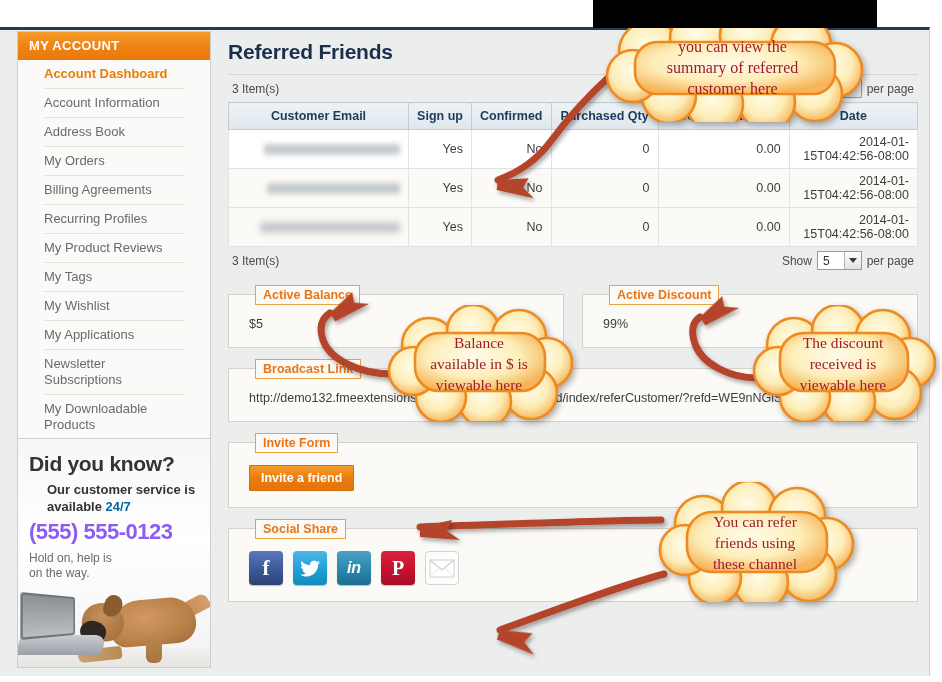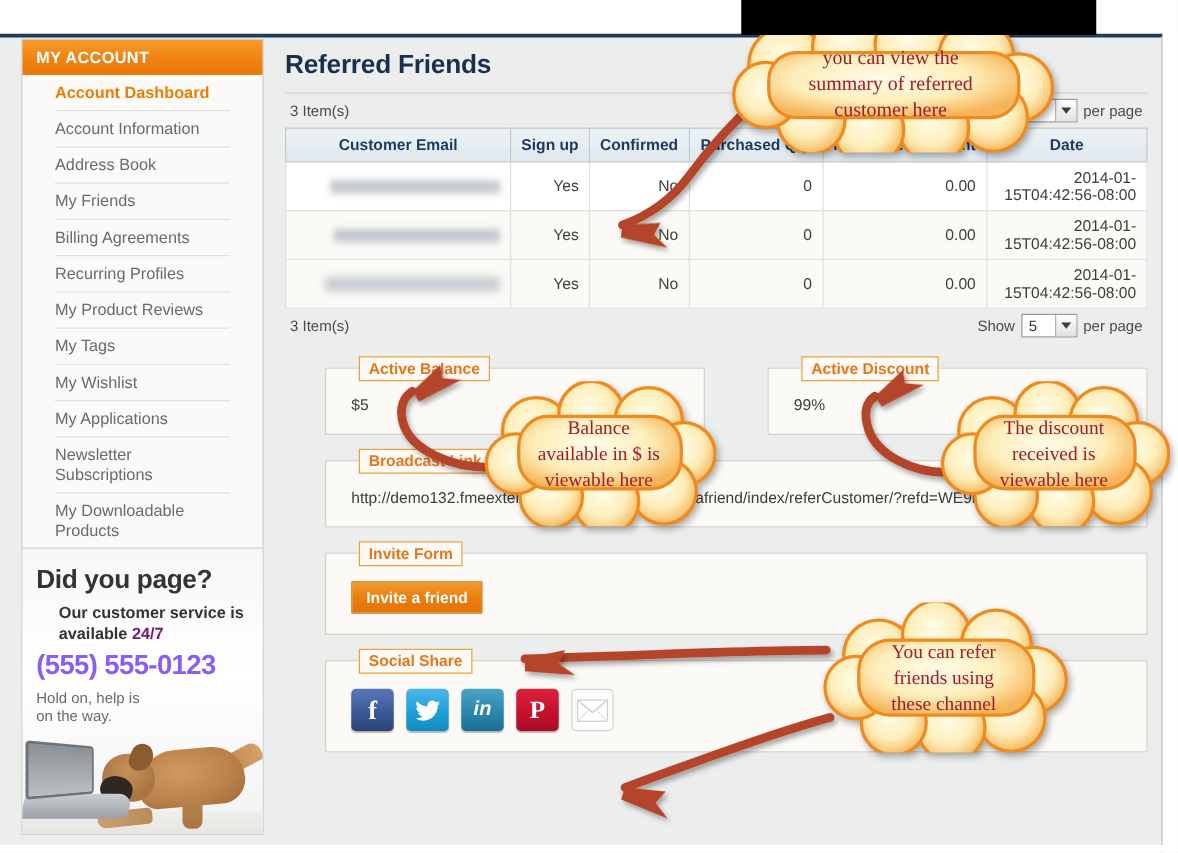--- a/index.html
+++ b/index.html
@@ -100,21 +100,21 @@
   }
   .promo-h {
     position: absolute; left: 11px; top: 13px;
     font-size: 21px; font-weight: bold; color: #333333;
     letter-spacing: -.3px;
   }
   .promo-sub {
     position: absolute; left: 11px; top: 42px; width: 160px;
     font-size: 13px; font-weight: bold; color: #333333; line-height: 17px; margin-left: 18px;
   }
-  .promo-sub .hl { color: #701a75; }
+  .promo-sub .hl { color: #0369a1; }
   .promo-phone {
     position: absolute; left: 11px; top: 80px;
     font-size: 22px; font-weight: bold; color: #8b5cf6;
     letter-spacing: -.5px;
   }
   .promo-note {
     position: absolute; left: 11px; top: 112px; width: 110px;
     font-size: 12px; color: #6a6a6a; line-height: 15px;
   }
   
@@ -273,21 +273,20 @@
   .col-qty { width: 107px; }
   .col-amount { width: 130px; }
 
   
   .fs {
     position: relative;
     border: 1px solid #d5d2c9;
     background: #fbfaf6;
     margin-top: 20px;
     padding: 22px 14px 16px 14px;
-    margin-left: 32px;
   }
   .fs-legend {
     position: absolute;
     left: 26px; top: -10px;
     background: #fbfaf6;
     border: 1px solid #e8a33d;
     color: #e8761a;
     font-size: 12.5px; font-weight: bold;
     padding: 2px 7px;
     line-height: 14px;
@@ -363,21 +362,21 @@
   <div class="right-strip"></div>
   <div class="bottom-strip"></div>
 
   <div class="sidebar">
     <div class="sidebar-box">
       <div class="sidebar-title">MY ACCOUNT</div>
       <ul class="sidebar-list">
         <li class="active">Account Dashboard</li>
         <li>Account Information</li>
         <li>Address Book</li>
-        <li>My Friends</li>
+        <li>My Orders</li>
         <li>Billing Agreements</li>
         <li>Recurring Profiles</li>
         <li>My Product Reviews</li>
         <li>My Tags</li>
         <li>My Wishlist</li>
         <li>My Applications</li>
         <li>Newsletter Subscriptions</li>
         <li>My Downloadable Products</li>
         <li class="current">Referred Friends</li>
       </ul>
@@ -392,21 +391,21 @@
         <div class="dog-tail"></div>
         <div class="dog-body"></div>
         <div class="dog-leg2"></div>
         <div class="dog-head"></div>
         <div class="dog-ear"></div>
         <div class="dog-muzzle"></div>
         <div class="dog-leg1"></div>
         <div class="laptop-base"></div>
         <div class="laptop-screen"></div>
       </div>
-      <div class="promo-h">Did you page?</div>
+      <div class="promo-h">Did you know?</div>
       <div class="promo-sub">
         <span>Our customer service is</span><br>
         <span>available </span><span class="hl">24/7</span>
       </div>
       <div class="promo-phone">(555) 555-0123</div>
       <div class="promo-note">
         <span>Hold on, help is</span><br>
         <span>on the way.</span>
       </div>
     </div>
@@ -548,21 +547,21 @@
     <g fill="#b5452c" filter="url(#ashadow)">
 
       <path d="M498 180 l30 -6 l-4 10 l12 9 l-38 -3 z" transform="rotate(8 498 180)"></path>
       <path d="M330 313 l30 -6 l-4 10 l12 9 l-38 -3 z" transform="rotate(-32 330 313)"></path>
       <path d="M700 317 l30 -6 l-4 10 l12 9 l-38 -3 z" transform="rotate(-32 700 317)"></path>
       <path d="M420 527 l32 -7 l-5 11 l13 9 l-40 -3 z"></path>
       <path d="M500 630 l32 -7 l-5 11 l13 9 l-40 -3 z" transform="rotate(18 500 630)"></path>
     </g>
   </svg>
 
-  <div class="cloud" style="left:575px; top:12px; width:275px; height:110px;">
+  <div class="cloud" style="left:595px; top:12px; width:275px; height:110px;">
     <svg class="cloud-svg" viewBox="0 0 275 110" preserveAspectRatio="none" aria-hidden="true">
       <defs>
         <radialGradient id="cg1" cx="45%" cy="40%" r="62%">
           <stop offset="0%" stop-color="#fffbe8"></stop>
           <stop offset="58%" stop-color="#fdeeb9"></stop>
           <stop offset="100%" stop-color="#f6b55a"></stop>
         </radialGradient>
       </defs>
       <g fill="url(#cg1)" stroke="#ee8a1f" stroke-width="2.6">
         <circle cx="55" cy="40" r="31"></circle>

